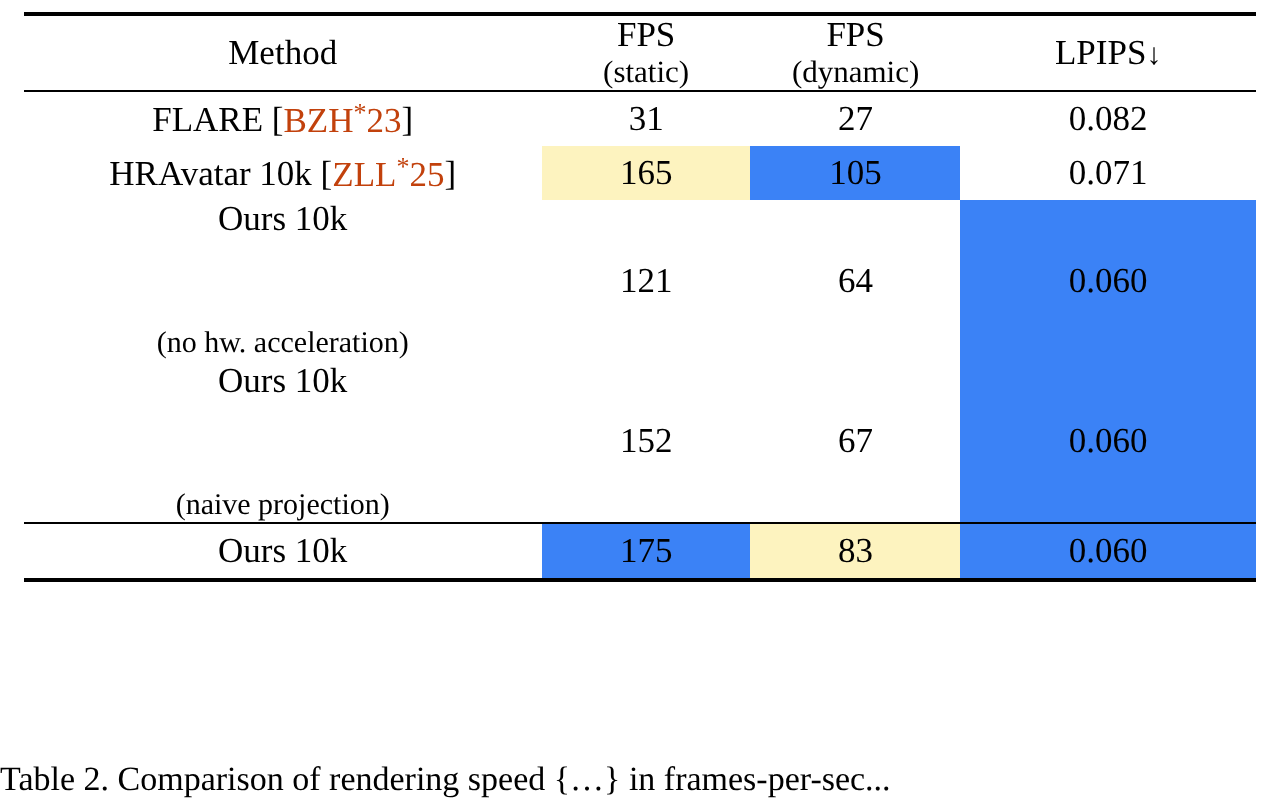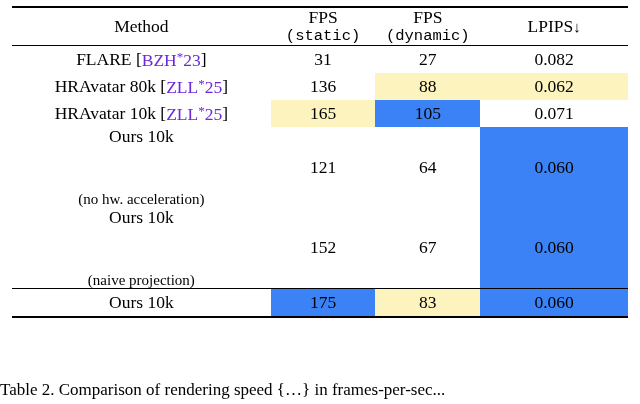--- a/index.html
+++ b/index.html
@@ -44,36 +44,35 @@
     border-bottom: 2.0px solid #000;
   }
   .hdr td {
     padding-top: 7px;
     padding-bottom: 7px;
     line-height: 1.12;
   }
   .hdr .sub {
     display: block;
     font-size: 15.5px;
-    font-family: Liberation Mono, monospace;
   }
   .row td {
     height: 27px;
     line-height: 1.1;
   }
   .row.tall td {
     height: 46px;
   }
   .row .sub2 {
     display: block;
     font-size: 15px;
     margin-top: 45px;
   }
   .cite {
-    color: #6d28d9;
+    color: #c2410c;
   }
   .cell-inner {
     display: block;
     width: 100%;
     height: 100%;
     box-sizing: border-box;
     display: flex;
     align-items: center;
     justify-content: center;
   }
@@ -134,32 +133,20 @@
             <span class="cell-inner ">31</span>
           </td>
           <td>
             <span class="cell-inner ">27</span>
           </td>
           <td>
             <span class="cell-inner ">0.082</span>
           </td>
         </tr>
         <tr class="row">
-          <td><span>HRAvatar 80k [<span class="cite">ZLL<sup class="star">*</sup>25</span>]</span></td>
-          <td>
-            <span class="cell-inner ">136</span>
-          </td>
-          <td>
-            <span class="cell-inner hl-yellow">88</span>
-          </td>
-          <td>
-            <span class="cell-inner hl-yellow">0.062</span>
-          </td>
-        </tr>
-        <tr class="row">
           <td><span>HRAvatar 10k [<span class="cite">ZLL<sup class="star">*</sup>25</span>]</span></td>
           <td>
             <span class="cell-inner hl-yellow">165</span>
           </td>
           <td>
             <span class="cell-inner hl-orange">105</span>
           </td>
           <td>
             <span class="cell-inner ">0.071</span>
           </td>

